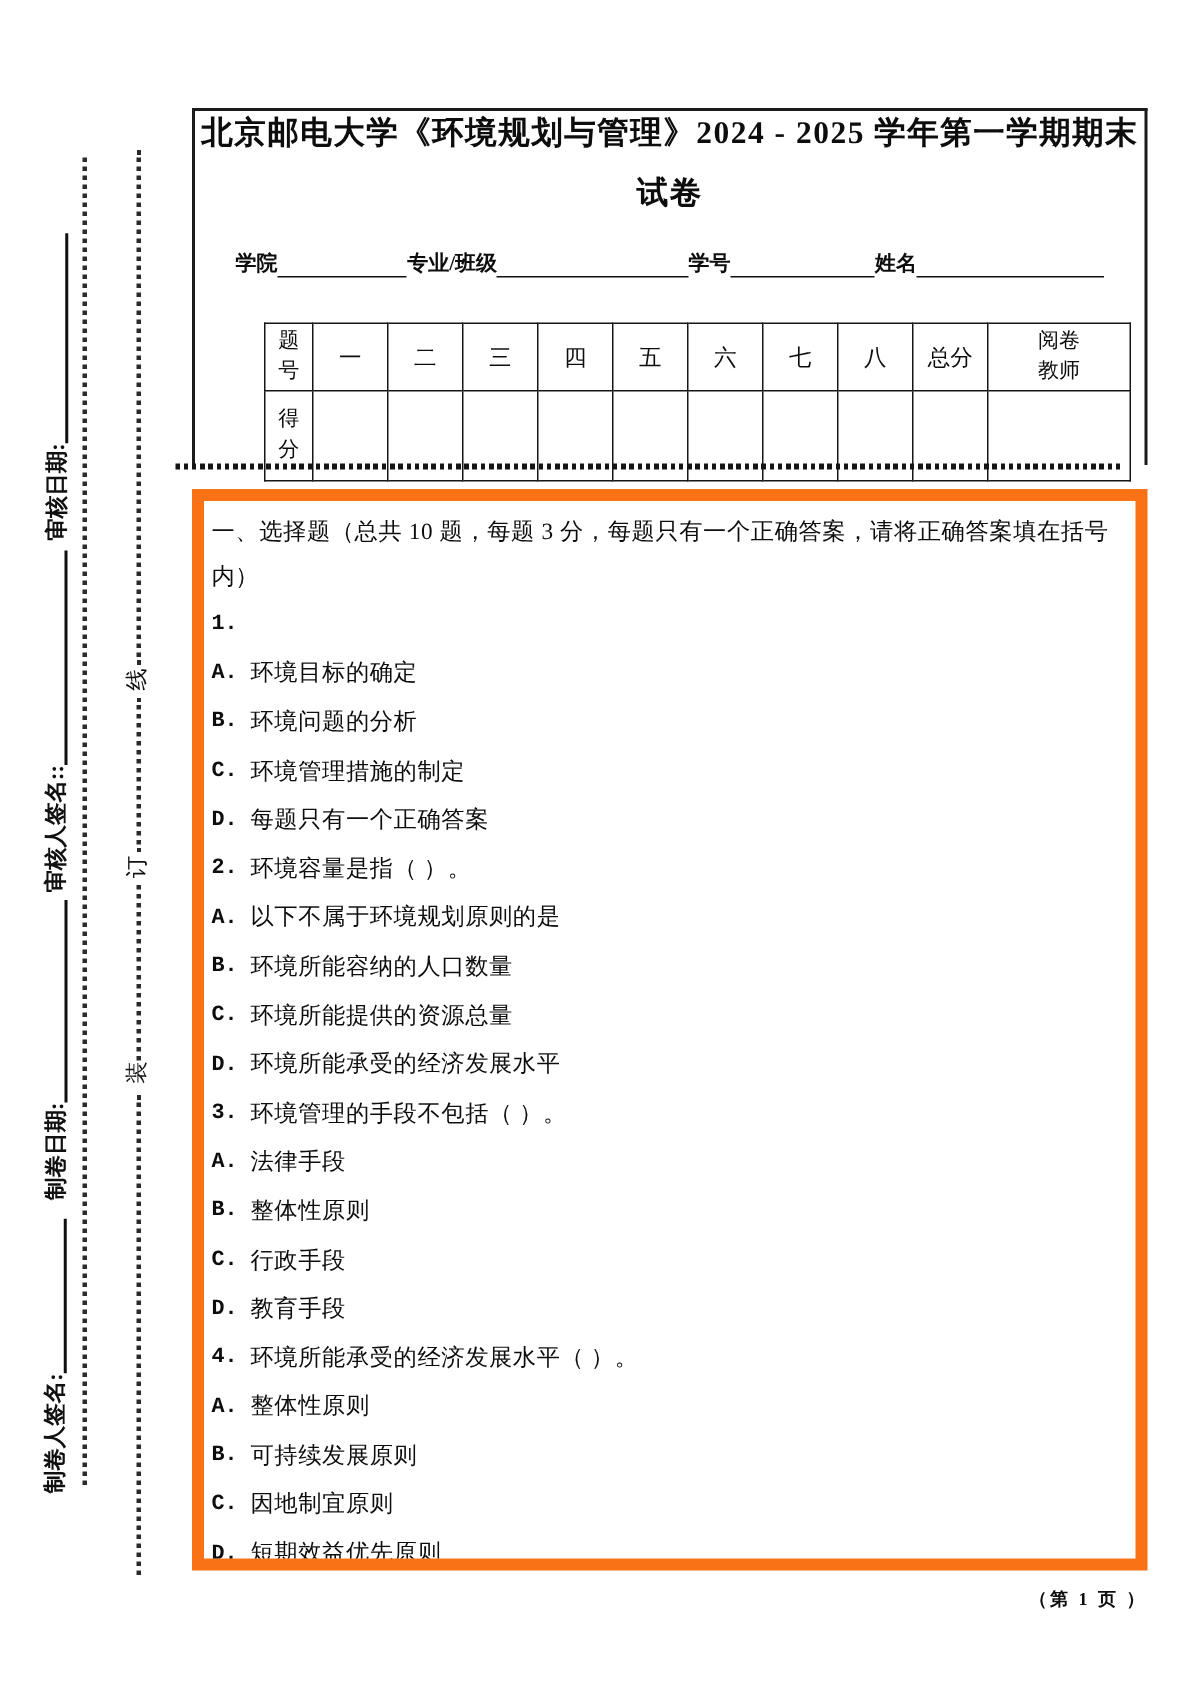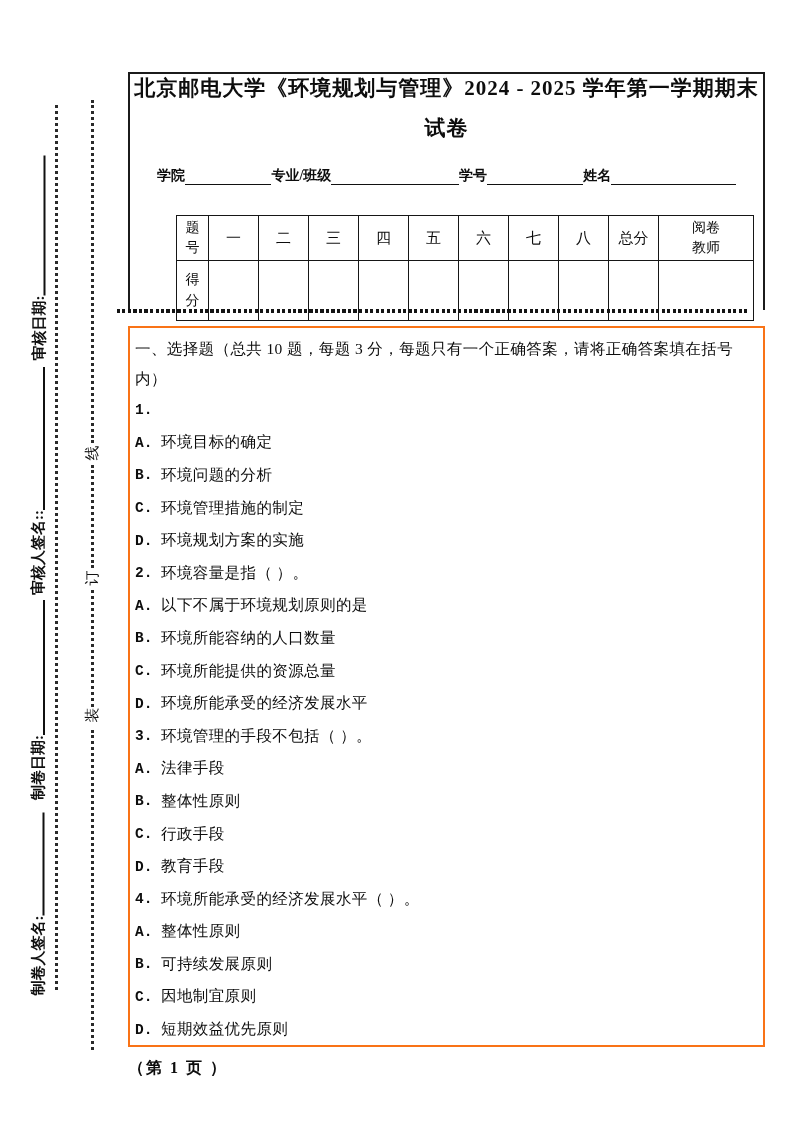--- a/index.html
+++ b/index.html
@@ -52,31 +52,31 @@
   #score-table tr.r2 td { height:60px; }
   .stack2 { display:inline-block; width:1.35em; line-height:1.45; font-size:14px; }
   .stack4 { display:inline-block; width:2.35em; line-height:1.45; font-size:14px; }
 
   
   #dotted-sep { position:absolute; left:117px; top:309px; width:630px; height:3.5px;
                 background:repeating-linear-gradient(90deg,#141414 0 3px,transparent 3px 5.5px); }
 
   
   #questions-box { position:absolute; left:128px; top:326px; width:637px; height:721px;
-                   border:2px solid #f97316; padding:6px 8px 0 5px; overflow:hidden;
+                   border:8px solid #f97316; padding:6px 8px 0 5px; overflow:hidden;
                    font-size:15.5px; }
   #section-title { line-height:30px; letter-spacing:0.4px; }
   .qline { height:32.6px; display:flex; align-items:center; white-space:nowrap; }
   .qnum { flex:0 0 26px; font-family:"Liberation Mono", monospace; font-weight:bold;
           font-size:14.5px; }
   .qtext { letter-spacing:0.4px; }
 
   
-  #footer { position:absolute; left:128px; top:1058px; width:637px; text-align:left;
-            font-size:16px; font-weight:bold; letter-spacing:2px; }
+  #footer { position:absolute; left:128px; top:1058px; width:637px; text-align:right;
+            font-size:12px; font-weight:bold; letter-spacing:2px; }
 </style>
 </head>
 <body>
 
 <div id="page">
 
   <div id="vdots1" class="vdots"></div>
   <div id="vd2a" class="vdots vd2"></div>
   <div id="vd2b" class="vdots vd2"></div>
   <div id="vd2c" class="vdots vd2"></div>
@@ -178,21 +178,21 @@
     <div class="qline">
       <span class="qnum">B.</span>
       <span class="qtext">环境问题的分析</span>
     </div>
     <div class="qline">
       <span class="qnum">C.</span>
       <span class="qtext">环境管理措施的制定</span>
     </div>
     <div class="qline">
       <span class="qnum">D.</span>
-      <span class="qtext">环境规划方案的实施</span>
+      <span class="qtext">每题只有一个正确答案</span>
     </div>
 
     <div class="qline">
       <span class="qnum">2.</span>
       <span class="qtext">环境容量是指（  ）。</span>
     </div>
     <div class="qline">
       <span class="qnum">A.</span>
       <span class="qtext">以下不属于环境规划原则的是</span>
     </div>

